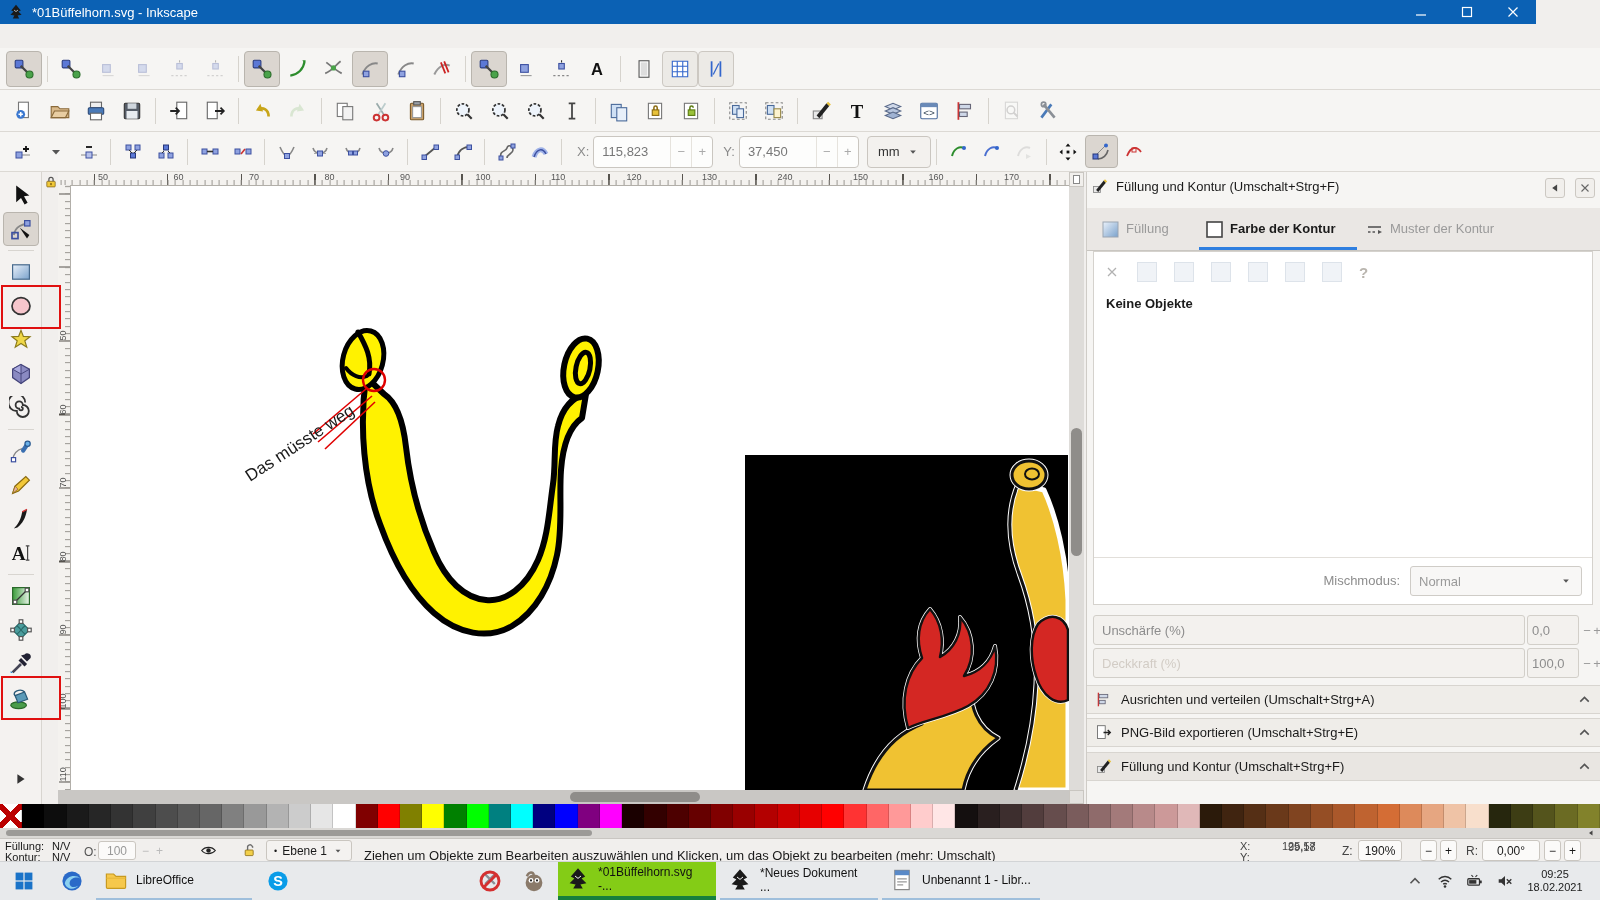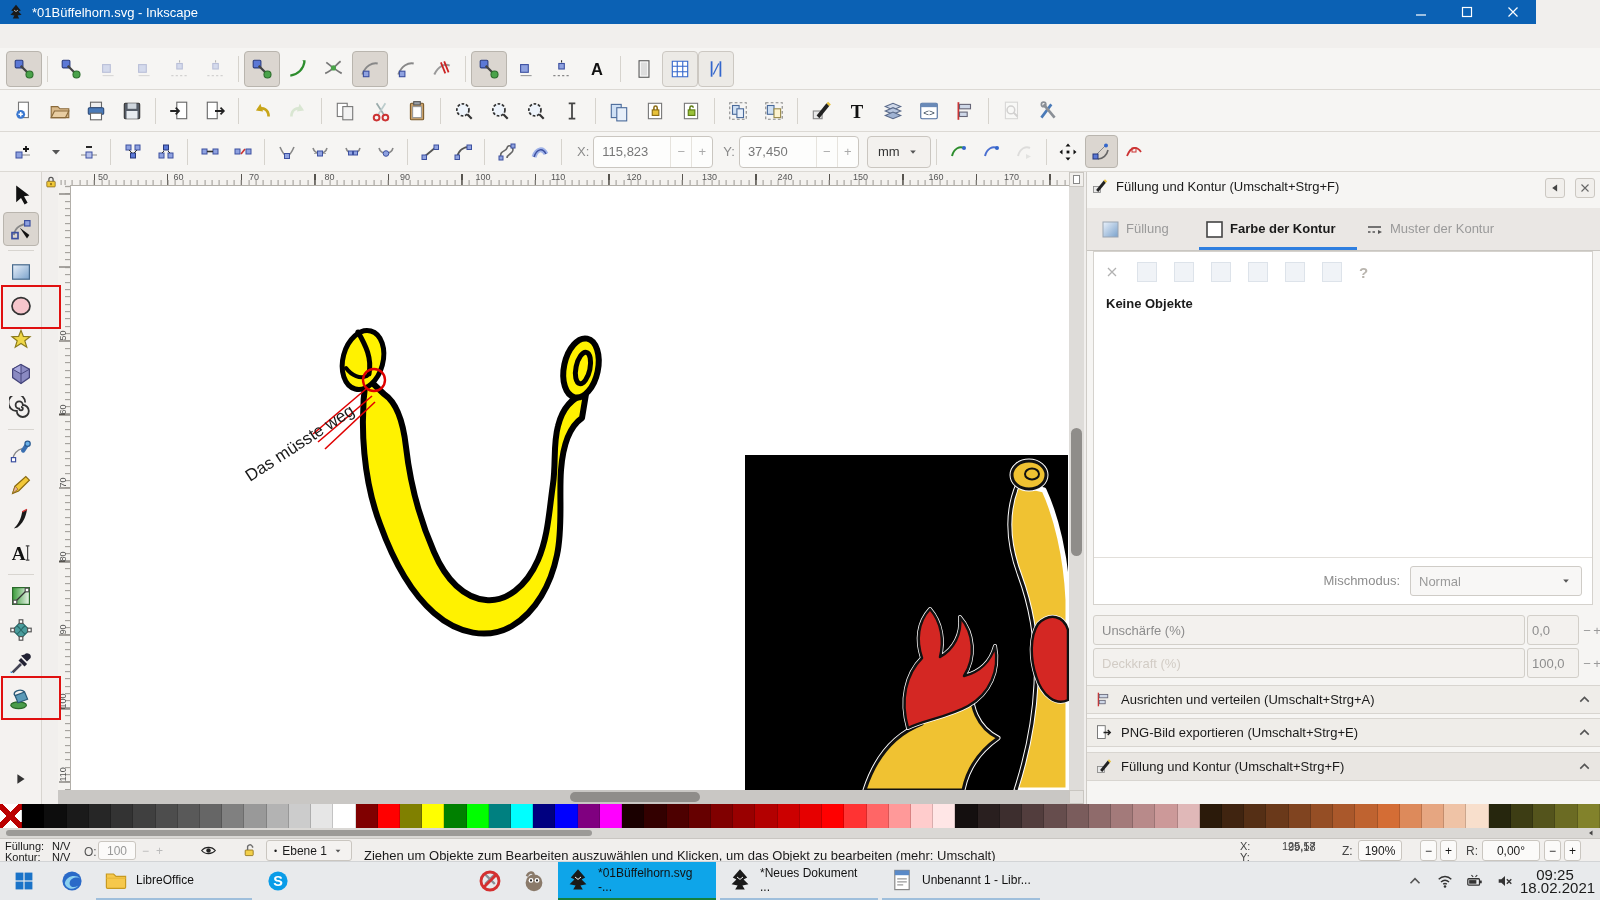--- a/index.html
+++ b/index.html
@@ -104,24 +104,24 @@
   
   .statusbar{left:0;top:838px;width:1600px;height:23px;background:#f1efed;border-top:1px solid #c9c6c2;z-index:6;font-size:11px}
   .sb{position:absolute;white-space:nowrap}
   .sbbox{position:absolute;background:#fbfaf9;border:1px solid #cac6c0;border-radius:3px;box-sizing:border-box;
          display:flex;align-items:center;justify-content:center;font-size:12px}
   
   .taskbar{left:0;top:861px;width:1600px;height:39px;background:#e8eaec;border-top:1px solid #d2d4d6;z-index:7}
   .task{position:absolute;top:0;height:38px;display:flex;align-items:center;gap:8px;padding:0 8px;box-sizing:border-box;font-size:12px;color:#111}
   .task svg{width:24px;height:24px;flex:none}
   .task.runln{border-bottom:2px solid #9fbfdc}
-  .task.activewin{background:#0ea5e9;border-bottom:2px solid #15803d}
+  .task.activewin{background:#84cc16;border-bottom:4px solid #15803d}
   .tray{position:absolute;top:0;height:38px;display:flex;align-items:center}
   .tray svg{width:18px;height:18px}
-  .clock{text-align:center;font-size:15px;line-height:13px;width:70px}
+  .clock{text-align:center;font-size:11px;line-height:13px;width:70px}
 </style>
 </head>
 <body>
 
 <svg width="0" height="0" style="position:absolute">
 <defs>
 <linearGradient id="gr" x1="0" y1="0" x2="1" y2="1">
         <stop offset="0" stop-color="#eaf1fa"></stop>
         <stop offset="1" stop-color="#7aa2cc"></stop>
       </linearGradient>

